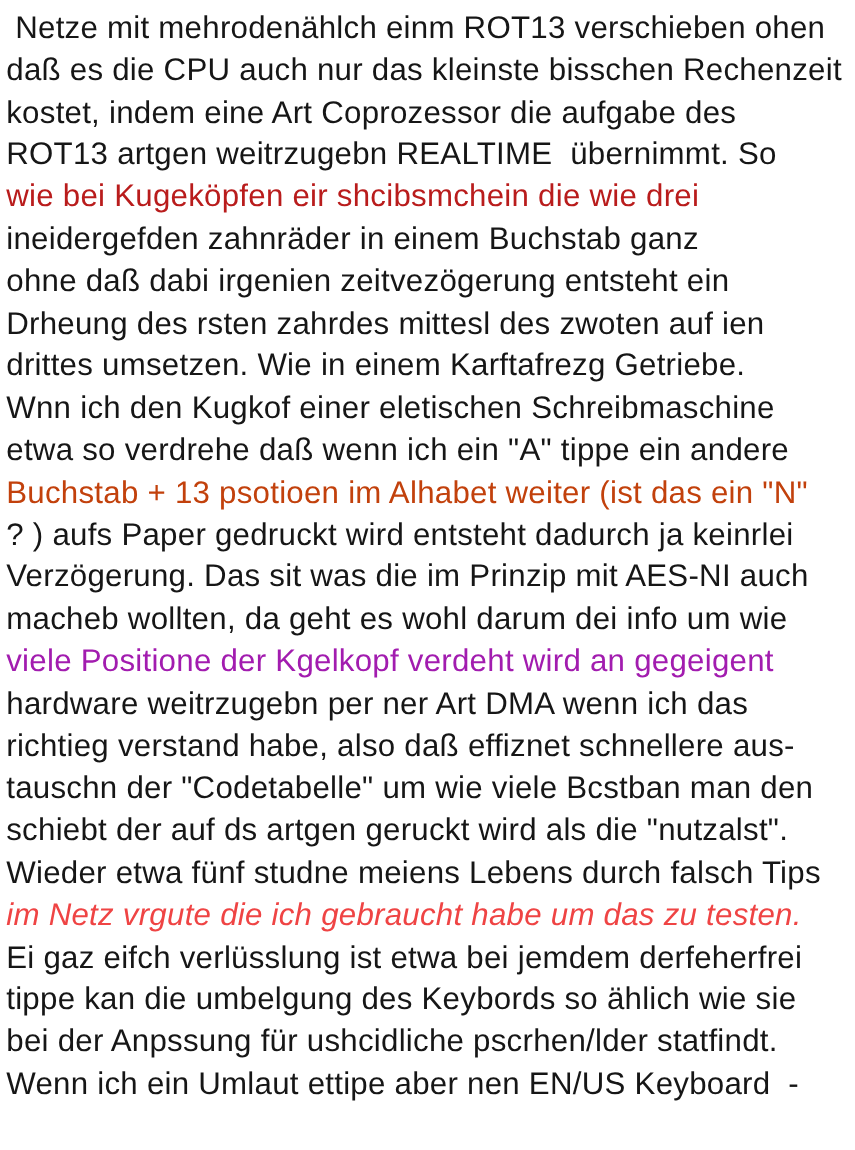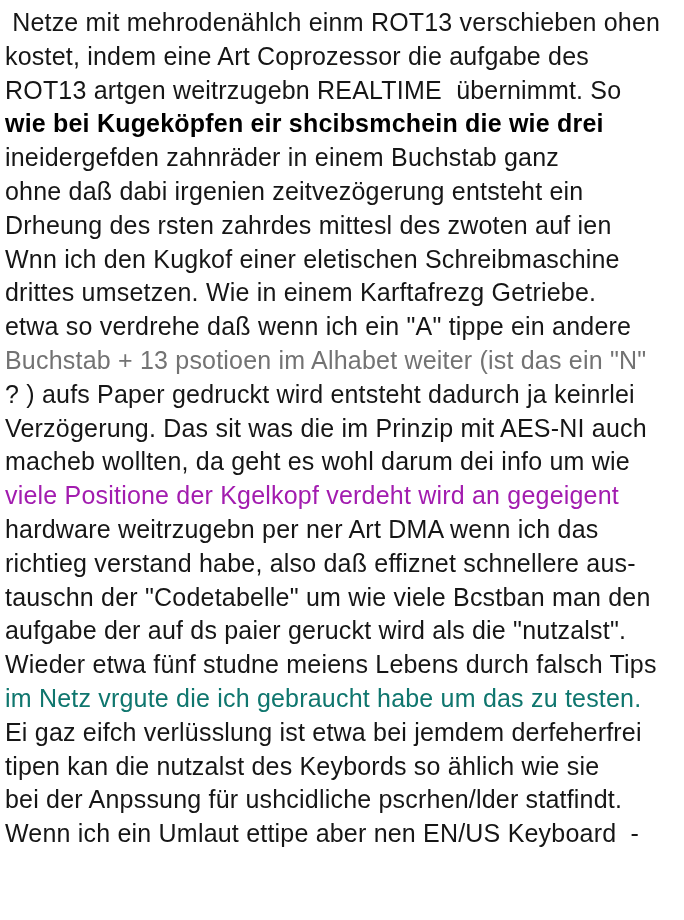--- a/index.html
+++ b/index.html
@@ -26,37 +26,38 @@
     color: #161616;
     white-space: pre;
     letter-spacing: 0.2px;
   }
 </style>
 </head>
 <body>
 
 <div class="page" style="background: rgb(255, 255, 255);">
   <div class="line" style="color: rgb(22, 22, 22);"> Netze mit mehrodenählch einm ROT13 verschieben ohen</div>
+  <div class="line" style="color: rgb(22, 22, 22);">daß es die CPU auch nur das kleinste bisschen Rechenzeit</div>
   <div class="line" style="color: rgb(22, 22, 22);">kostet, indem eine Art Coprozessor die aufgabe des</div>
   <div class="line" style="color: rgb(22, 22, 22);">ROT13 artgen weitrzugebn REALTIME  übernimmt. So</div>
-  <div class="line" style="color: #000000; font-weight: bold;">wie bei Kugeköpfen eir shcibsmchein die wie drei</div>
+  <div class="line" style="color: #b91c1c;">wie bei Kugeköpfen eir shcibsmchein die wie drei</div>
   <div class="line" style="color: rgb(22, 22, 22);">ineidergefden zahnräder in einem Buchstab ganz</div>
   <div class="line" style="color: rgb(22, 22, 22);">ohne daß dabi irgenien zeitvezögerung entsteht ein</div>
   <div class="line" style="color: rgb(22, 22, 22);">Drheung des rsten zahrdes mittesl des zwoten auf ien</div>
+  <div class="line" style="color: rgb(22, 22, 22);">drittes umsetzen. Wie in einem Karftafrezg Getriebe.</div>
   <div class="line" style="color: rgb(22, 22, 22);">Wnn ich den Kugkof einer eletischen Schreibmaschine</div>
-  <div class="line" style="color: rgb(22, 22, 22);">drittes umsetzen. Wie in einem Karftafrezg Getriebe.</div>
   <div class="line" style="color: rgb(22, 22, 22);">etwa so verdrehe daß wenn ich ein "A" tippe ein andere</div>
-  <div class="line" style="color: #737373;">Buchstab + 13 psotioen im Alhabet weiter (ist das ein "N"</div>
+  <div class="line" style="color: #c2410c;">Buchstab + 13 psotioen im Alhabet weiter (ist das ein "N"</div>
   <div class="line" style="color: rgb(22, 22, 22);">? ) aufs Paper gedruckt wird entsteht dadurch ja keinrlei</div>
   <div class="line" style="color: rgb(22, 22, 22);">Verzögerung. Das sit was die im Prinzip mit AES-NI auch</div>
   <div class="line" style="color: rgb(22, 22, 22);">macheb wollten, da geht es wohl darum dei info um wie</div>
   <div class="line" style="color: #a21caf;">viele Positione der Kgelkopf verdeht wird an gegeigent</div>
   <div class="line" style="color: rgb(22, 22, 22);">hardware weitrzugebn per ner Art DMA wenn ich das</div>
   <div class="line" style="color: rgb(22, 22, 22);">richtieg verstand habe, also daß effiznet schnellere aus-</div>
   <div class="line" style="color: rgb(22, 22, 22);">tauschn der "Codetabelle" um wie viele Bcstban man den</div>
-  <div class="line" style="color: rgb(22, 22, 22);">aufgabe der auf ds paier geruckt wird als die "nutzalst".</div>
+  <div class="line" style="color: rgb(22, 22, 22);">schiebt der auf ds artgen geruckt wird als die "nutzalst".</div>
   <div class="line" style="color: rgb(22, 22, 22);">Wieder etwa fünf studne meiens Lebens durch falsch Tips</div>
-  <div class="line" style="color: #0f766e;">im Netz vrgute die ich gebraucht habe um das zu testen.</div>
+  <div class="line" style="color: #ef4444; font-style: italic;">im Netz vrgute die ich gebraucht habe um das zu testen.</div>
   <div class="line" style="color: rgb(22, 22, 22);">Ei gaz eifch verlüsslung ist etwa bei jemdem derfeherfrei</div>
-  <div class="line" style="color: rgb(22, 22, 22);">tipen kan die nutzalst des Keybords so ählich wie sie</div>
+  <div class="line" style="color: rgb(22, 22, 22);">tippe kan die umbelgung des Keybords so ählich wie sie</div>
   <div class="line" style="color: rgb(22, 22, 22);">bei der Anpssung für ushcidliche pscrhen/lder statfindt.</div>
   <div class="line" style="color: rgb(22, 22, 22);">Wenn ich ein Umlaut ettipe aber nen EN/US Keyboard  -</div>
 </div>
 
 </body></html>

